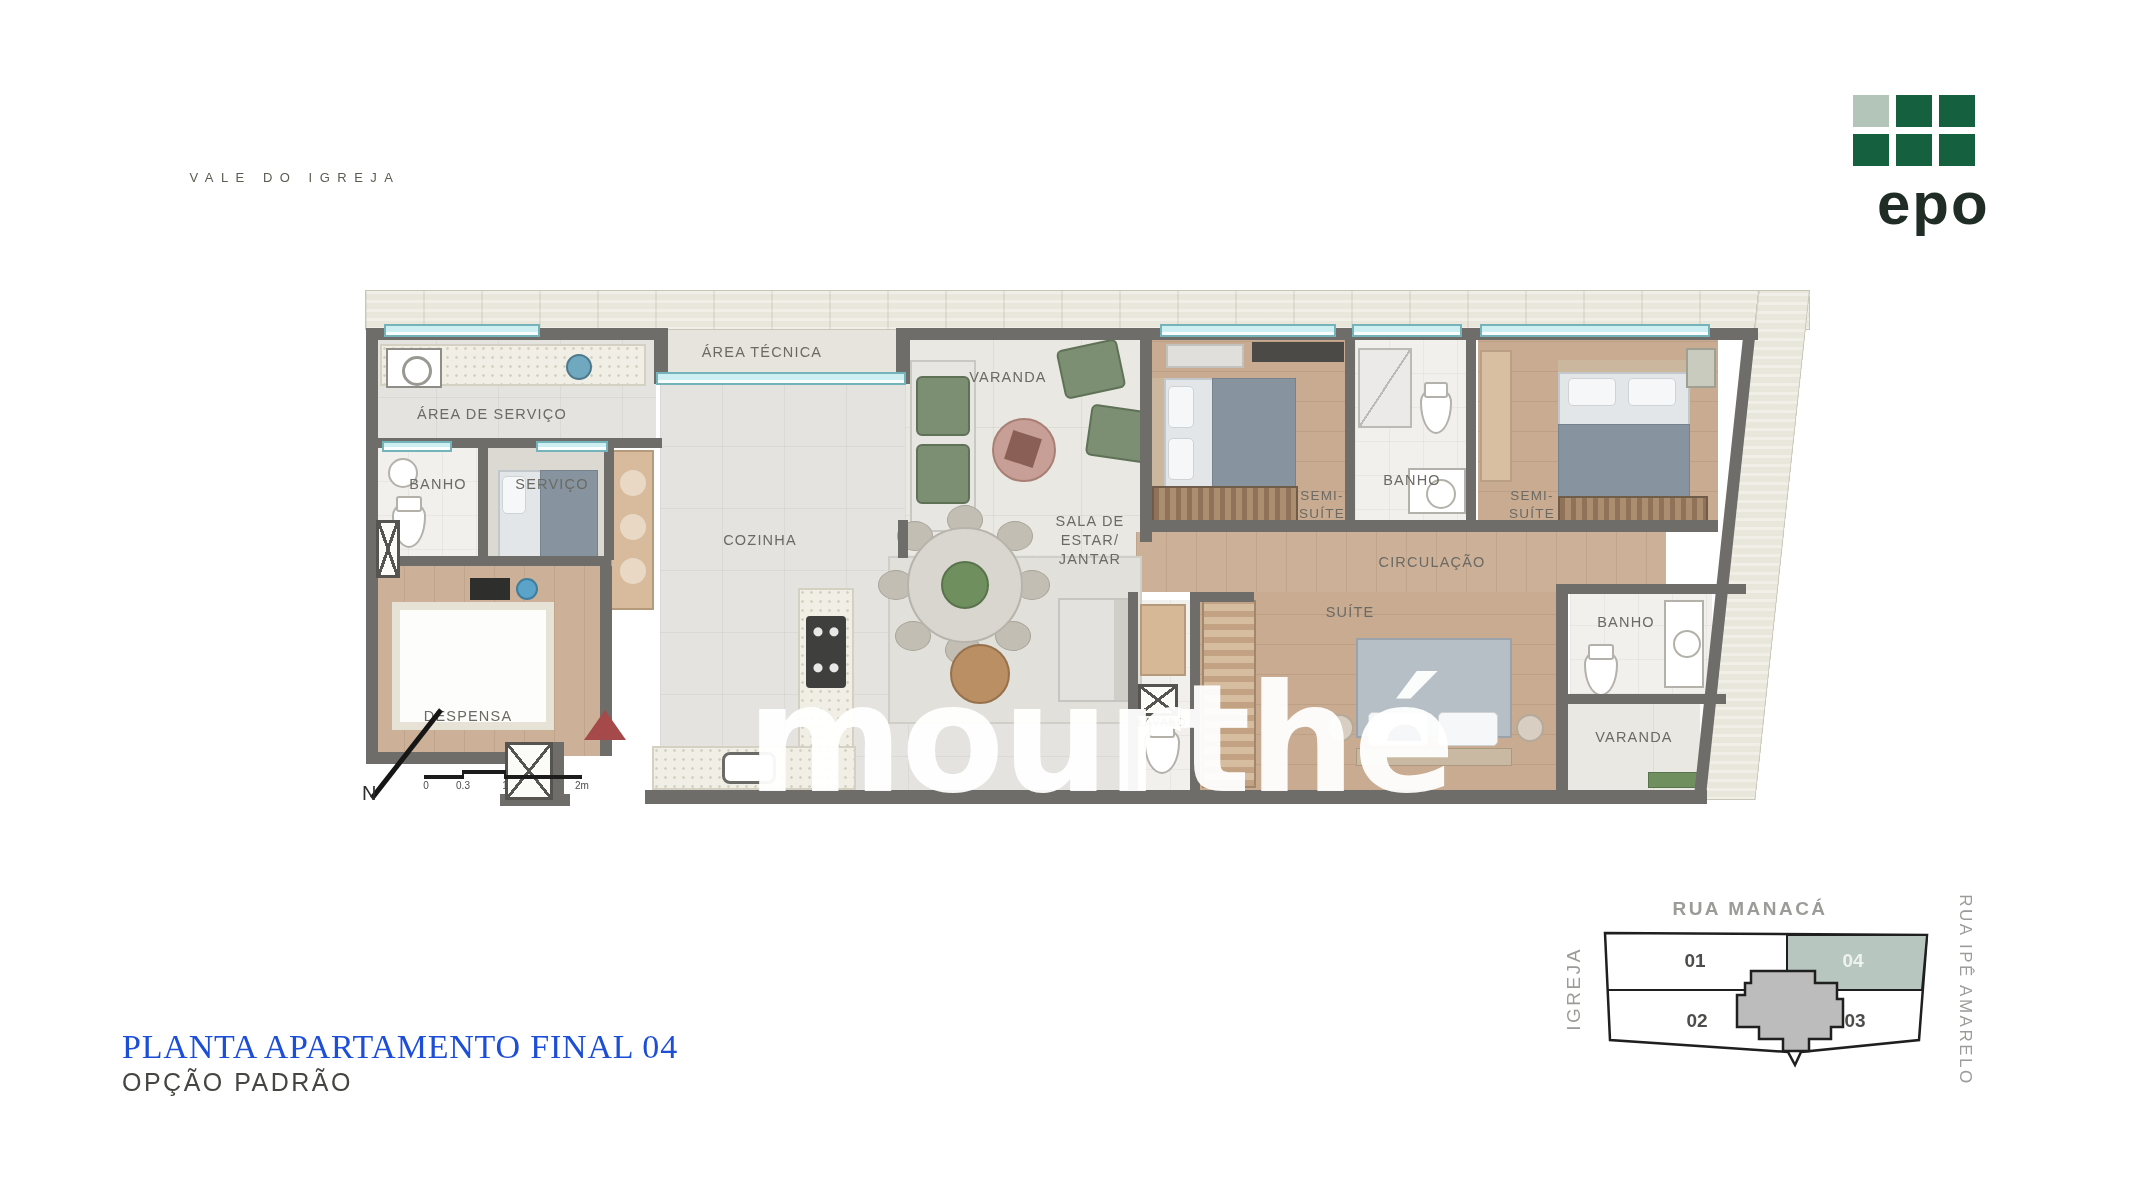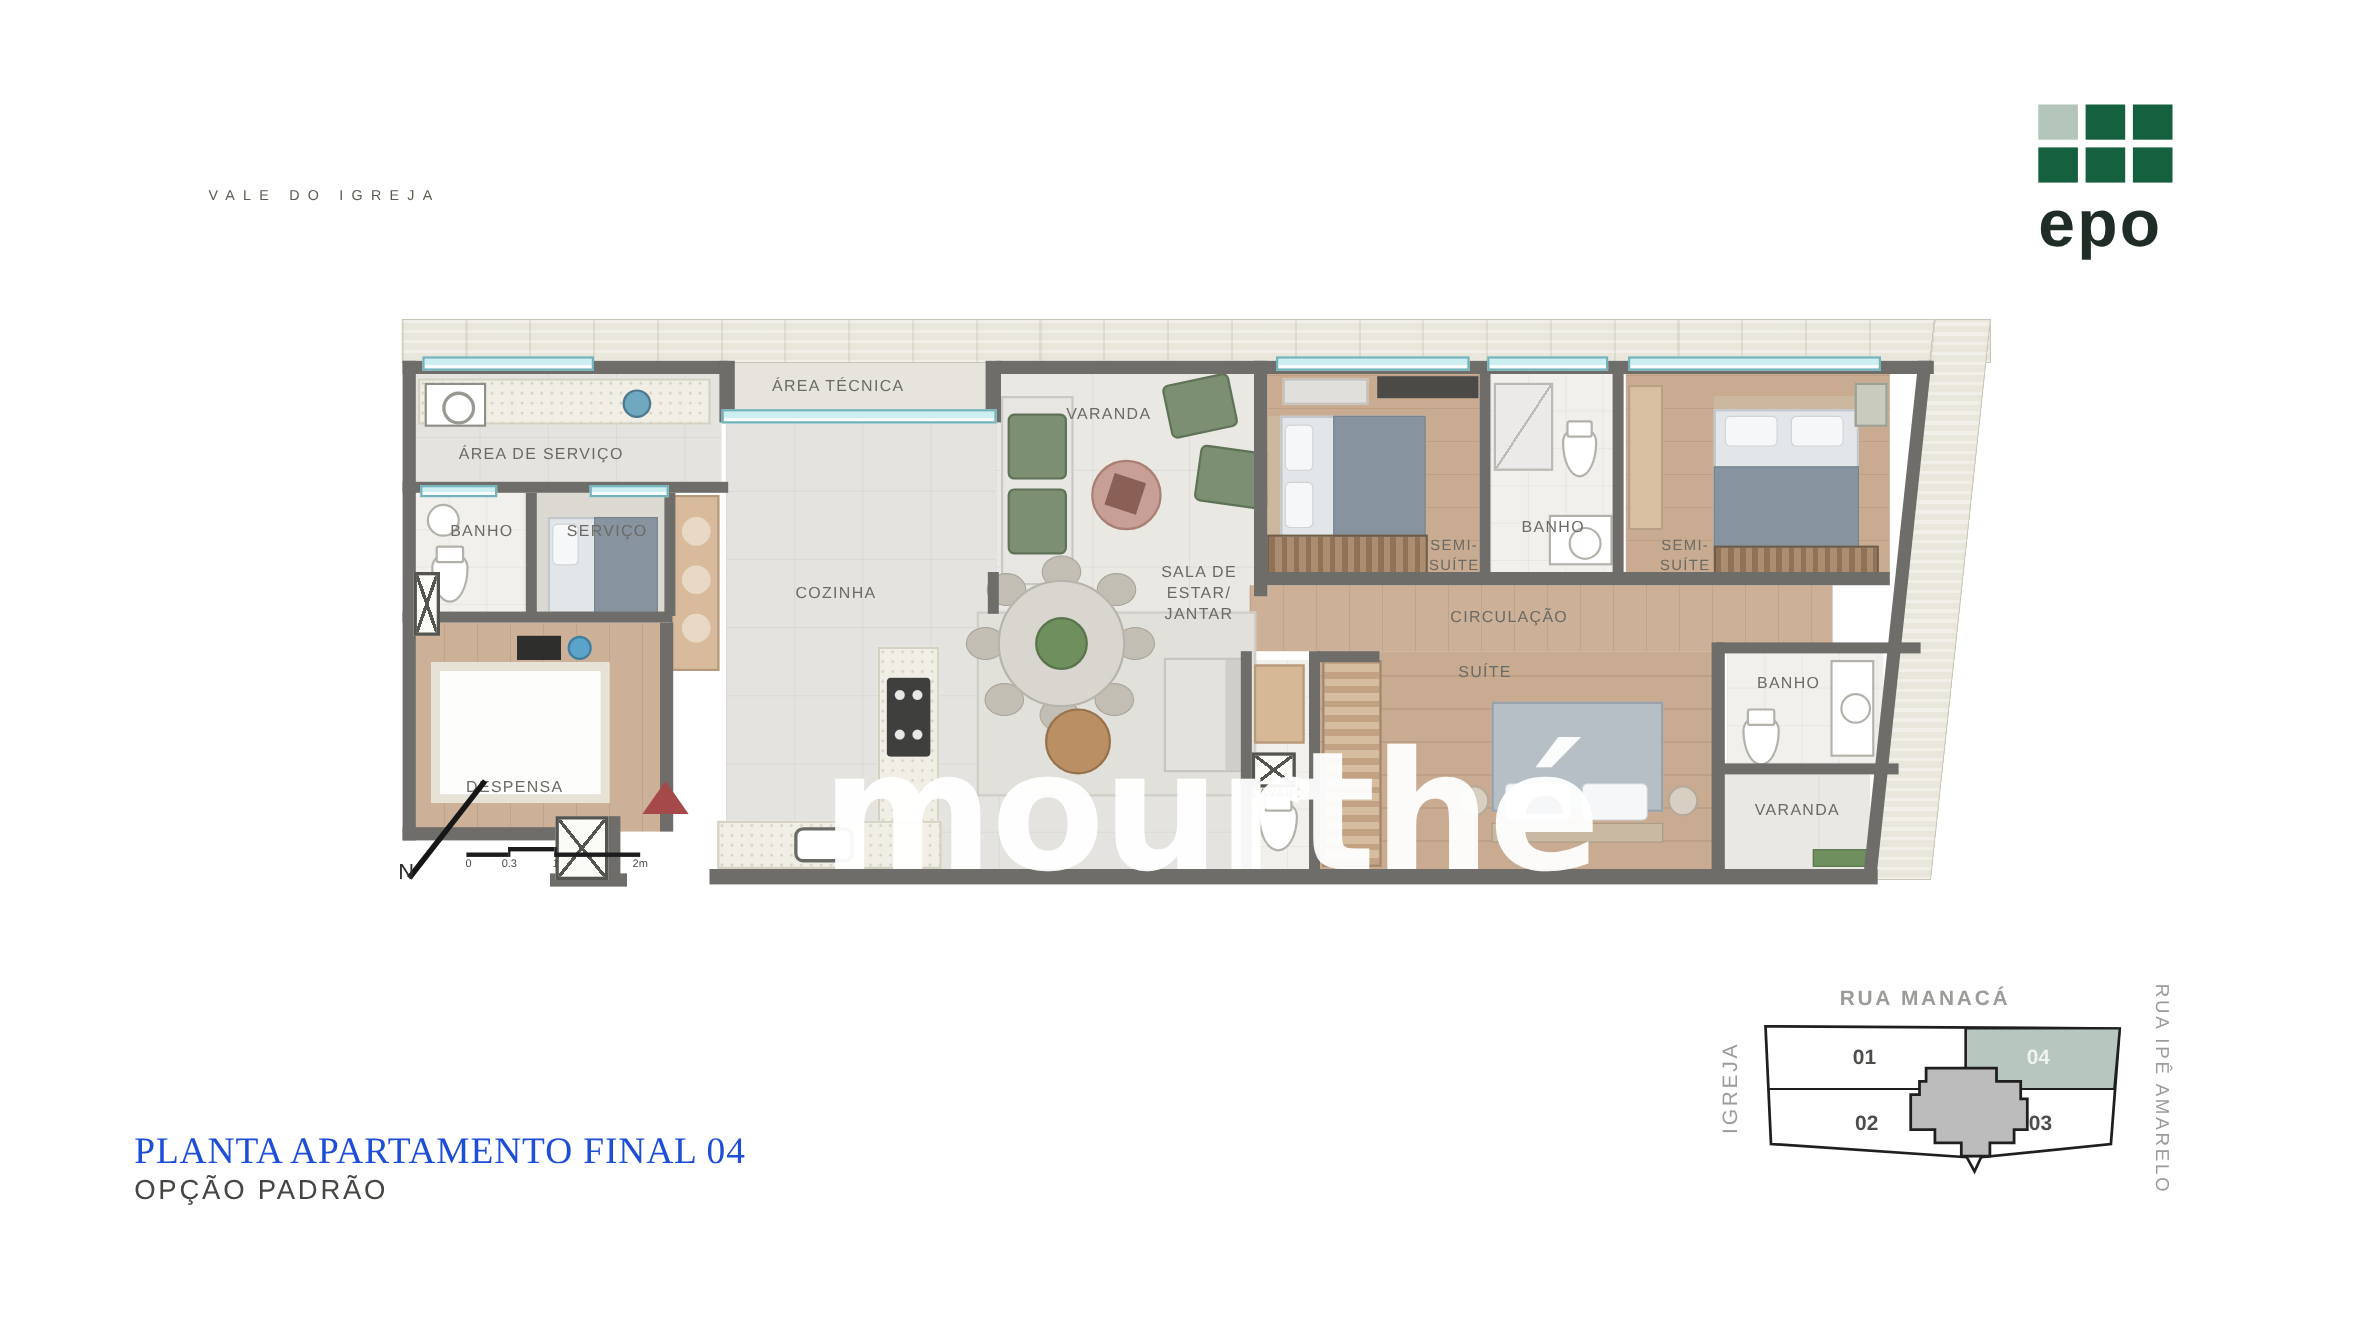--- a/index.html
+++ b/index.html
@@ -63,21 +63,21 @@
 
   <div class="abs" style="left:1853px;top:95px;">
     <div style="display:grid;grid-template-columns:36px 36px 36px;grid-auto-rows:32px;gap:7px;">
       <div style="background:#b3c4b8;"></div>
       <div style="background:#15603f;"></div>
       <div style="background:#15603f;"></div>
       <div style="background:#15603f;"></div>
       <div style="background:#15603f;"></div>
       <div style="background:#15603f;"></div>
     </div>
-    <div class="epo-txt" style="margin-top:8px;">epo</div>
+    <div class="epo-txt" style="margin-top:8px;margin-left:24px;">epo</div>
   </div>
 
   <div class="abs stone" style="left:365px;top:290px;width:1445px;height:40px;"></div>
   <div class="abs stone" style="left:1758px;top:290px;width:52px;height:510px;transform:skewX(-6.1deg);transform-origin:top left;"></div>
 
   <div class="abs floor tile" style="left:374px;top:336px;width:282px;height:108px;"></div>
   <div class="abs floor" style="left:656px;top:330px;width:250px;height:44px;background:#e6e4dc;"></div>
   <div class="abs floor bath" style="left:374px;top:448px;width:106px;height:112px;"></div>
   <div class="abs floor" style="left:486px;top:448px;width:120px;height:112px;background:#dcd8d2;"></div>
   <div class="abs floor wood" style="left:374px;top:566px;width:226px;height:190px;"></div>
@@ -234,21 +234,21 @@
   <div class="abs lbl" style="left:1008px;top:377px;">VARANDA</div>
   <div class="abs lbl" style="left:1090px;top:540px;">SALA DE
 ESTAR/
 JANTAR</div>
   <div class="abs lbl" style="left:1162px;top:722px;font-size:11px;">LAVABO</div>
   <div class="abs lbl" style="left:1322px;top:505px;font-size:13.5px;">SEMI-
 SUÍTE</div>
   <div class="abs lbl" style="left:1412px;top:480px;">BANHO</div>
   <div class="abs lbl" style="left:1532px;top:505px;font-size:13.5px;">SEMI-
 SUÍTE</div>
-  <div class="abs lbl" style="left:1372px;top:562px;">CIRCULAÇÃO</div>
+  <div class="abs lbl" style="left:1432px;top:562px;">CIRCULAÇÃO</div>
   <div class="abs lbl" style="left:1350px;top:612px;">SUÍTE</div>
   <div class="abs lbl" style="left:1626px;top:622px;">BANHO</div>
   <div class="abs lbl" style="left:1634px;top:737px;">VARANDA</div>
 
   <div class="abs" style="left:404px;top:698px;width:5px;height:112px;background:#161616;transform:rotate(38deg);z-index:6;"></div>
   <div class="abs" style="left:362px;top:782px;font-size:20px;color:#2d2d2b;z-index:6;">N</div>
   <div class="abs" style="left:424px;top:770px;width:160px;height:26px;z-index:6;">
     <div class="abs" style="left:0;top:5px;width:38px;height:4px;background:#1c1c1c;"></div>
     <div class="abs" style="left:38px;top:0;width:42px;height:4px;background:#1c1c1c;"></div>
     <div class="abs" style="left:38px;top:0;width:2px;height:9px;background:#1c1c1c;"></div>

